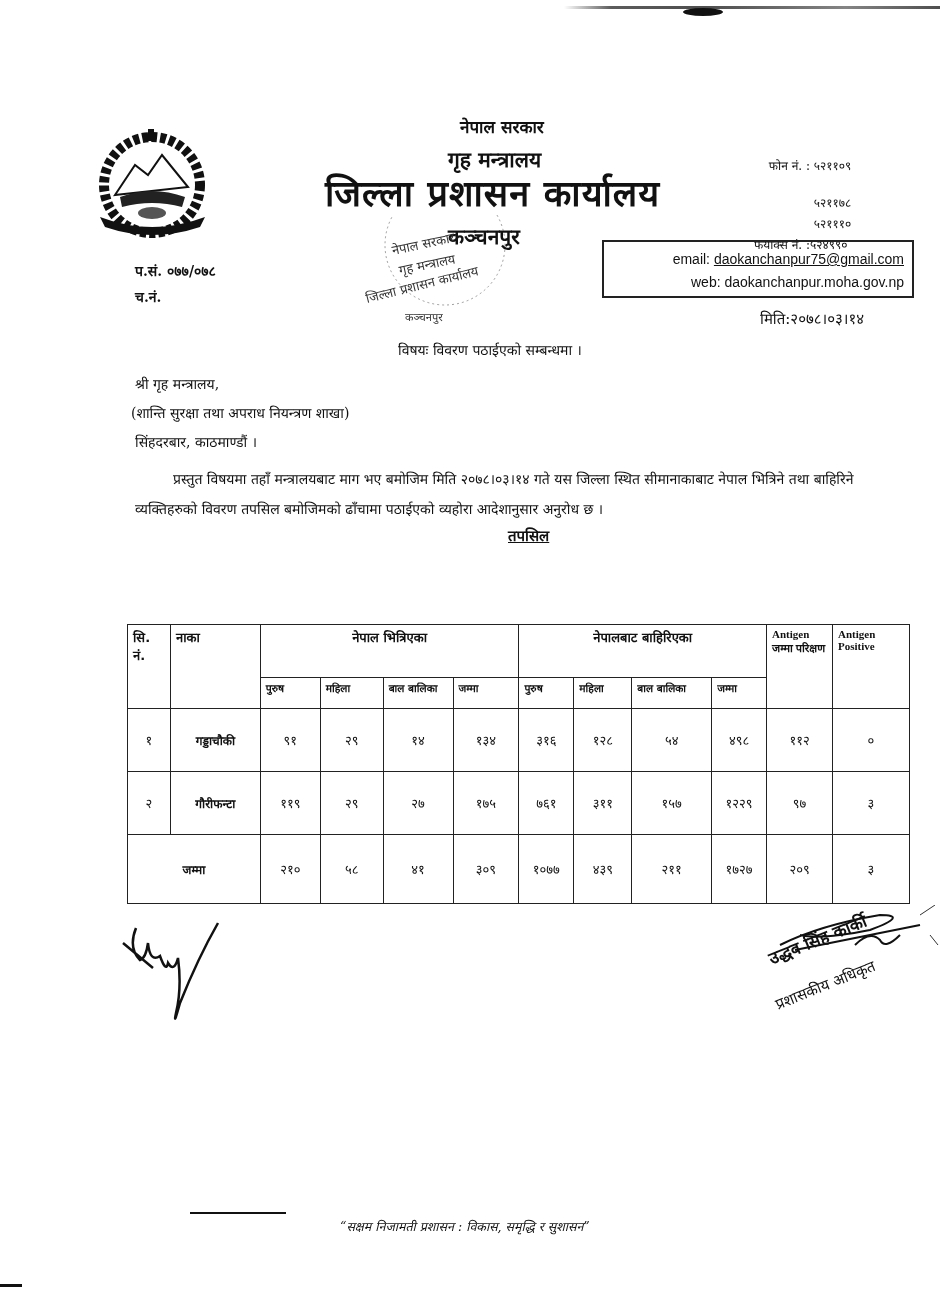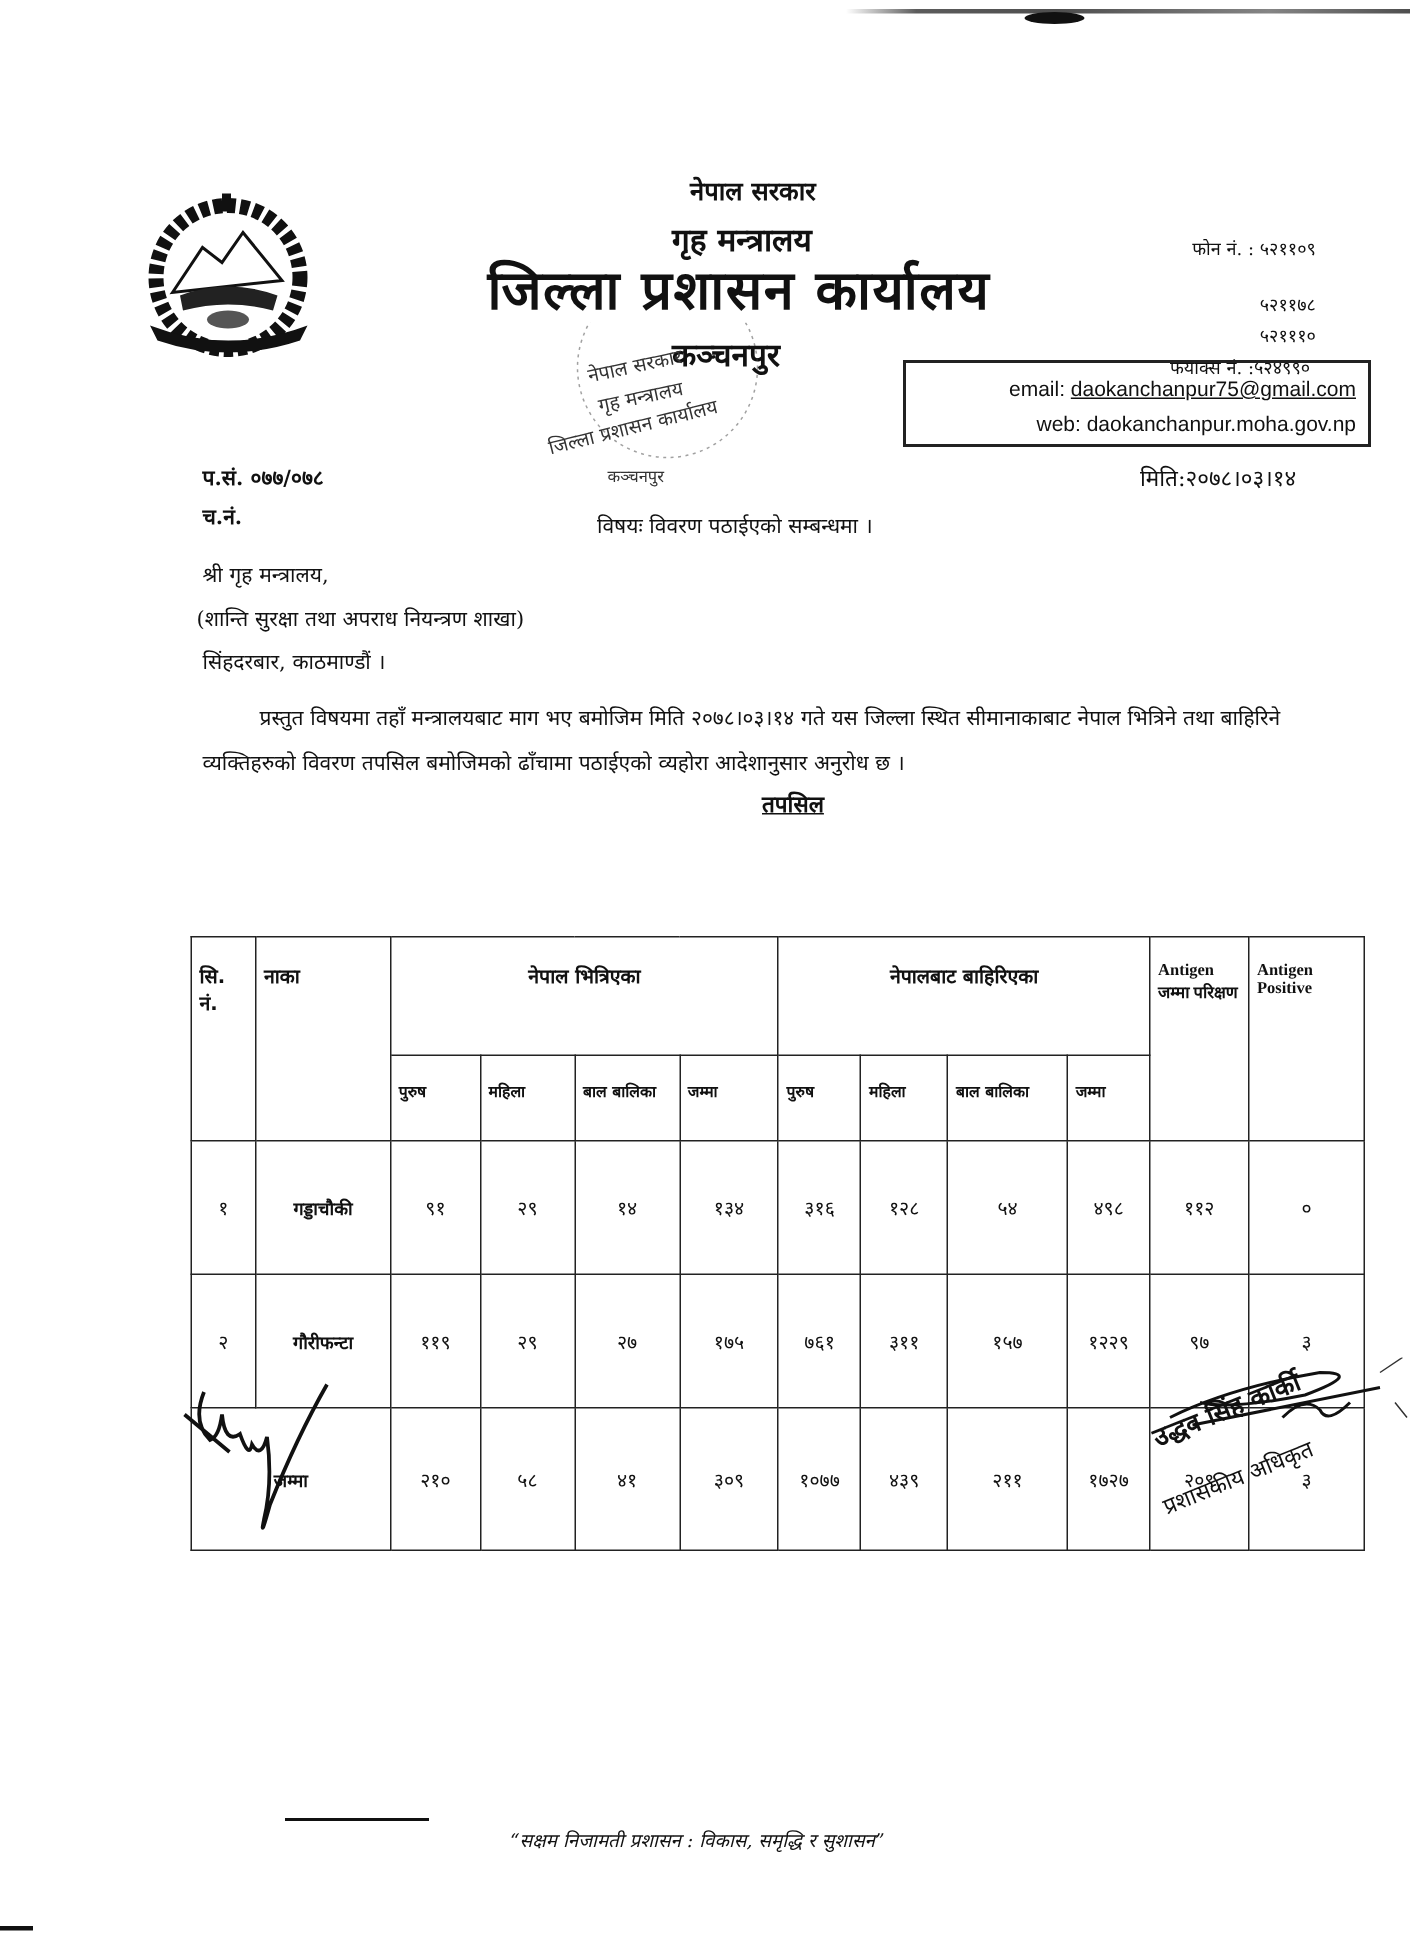--- a/index.html
+++ b/index.html
@@ -11,28 +11,28 @@
   .emblem { left:90px; top:125px; width:125px; height:115px; }
   .hdr-gov { left:460px; top:115px; font-size:17px; font-weight:bold; font-family:"DejaVu Sans", sans-serif; }
   .hdr-min { left:448px; top:145px; font-size:21px; font-weight:bold; font-family:"DejaVu Sans", sans-serif; }
   .hdr-office { left:325px; top:168px; font-size:36px; font-weight:bold; letter-spacing:1px; font-family:"DejaVu Sans", sans-serif; }
   .hdr-district { left:448px; top:222px; font-size:21px; font-weight:bold; font-family:"DejaVu Sans", sans-serif; }
   .contact { font-size:12px; font-family:"DejaVu Serif", serif; }
   .c-label { width:90px; text-align:right; display:inline-block; }
   .emailbox { left:602px; top:240px; width:312px; height:58px; border:2px solid #222; box-sizing:border-box; text-align:right; padding:6px 8px 12px 0; font-family:"Liberation Sans", sans-serif; font-size:14px; line-height:23px; }
   .emailbox .link { text-decoration:underline; }
   .date { left:760px; top:308px; font-size:15px; }
-  .ref { left:135px; top:258px; font-size:14px; font-weight:bold; line-height:26px;margin-top:48px; }
+  .ref { left:135px; top:258px; font-size:14px; font-weight:bold; line-height:26px; }
   .stamp { left:345px; top:215px; width:200px; height:110px; }
   .subject { left:398px; top:340px; font-size:14px; }
   .addressee { left:135px; top:370px; font-size:14px; line-height:29px; }
   .body-p { left:135px; top:464px; width:750px; font-size:14px; line-height:30px; text-indent:38px; }
   .tapasil { left:508px; top:525px; font-size:15px; font-weight:bold; text-decoration:underline; }
   table.data { position:absolute; left:127px; top:624px; width:783px; border-collapse:collapse; font-family:"DejaVu Sans", sans-serif; }
-  table.data td { border:1.5px solid #222; vertical-align:top; font-size:12px; padding:16px 5px; }
+  table.data td { border:1.5px solid #222; vertical-align:top; font-size:12px; padding:3px 5px; }
   table.data td.num { text-align:center; vertical-align:middle; font-size:13px; }
   table.data .grp { text-align:center; font-size:13px; font-weight:bold; height:46px;border-radius:12px; }
   table.data .sub { font-size:10.5px; font-weight:bold; height:24px; }
   table.data .eng { font-family:"Liberation Serif", serif; font-weight:bold; font-size:11px; }
   table.data tr.r td { height:56px; }
   table.data tr.tot td { height:62px; }
   .sig-left { left:118px; top:918px; width:120px; height:110px; }
   .sig-right { left:760px; top:905px; width:180px; height:130px; }
   .signame { left:765px; top:948px; font-size:17px; font-weight:bold; transform:rotate(-22deg); transform-origin:left top; font-family:"DejaVu Sans", sans-serif; white-space:nowrap; }
   .sigdesig { left:772px; top:995px; font-size:15px; transform:rotate(-22deg); transform-origin:left top; font-family:"DejaVu Sans", sans-serif; white-space:nowrap; }
@@ -53,21 +53,21 @@
   <rect x="58" y="4" width="6" height="12" fill="#111"></rect>
   <path d="M10 92 Q62 112 115 92 L110 102 Q62 118 15 102 Z" fill="#111"></path>
   <ellipse cx="62" cy="88" rx="14" ry="6" fill="#555"></ellipse>
 </svg>
 
 <div class="abs hdr-gov">नेपाल सरकार</div>
 <div class="abs hdr-min">गृह मन्त्रालय</div>
 <div class="abs hdr-office">जिल्ला प्रशासन कार्यालय</div>
 <div class="abs hdr-district">कञ्चनपुर</div>
 
-<div class="abs contact" style="left:746px; top:157px;">
+<div class="abs contact" style="left:720px; top:157px;">
   <div><span class="c-label">फोन नं. :</span> <span>५२११०९</span></div>
   <div style="margin-top:20px;"><span class="c-label"></span> <span>५२११७८</span></div>
   <div style="margin-top:4px;"><span class="c-label"></span> <span>५२१११०</span></div>
   <div style="margin-top:4px;"><span class="c-label">फयाक्स नं. :</span><span>५२४९९०</span></div>
 </div>
 
 <div class="abs emailbox">
   <div><span>email:</span> <span class="link">daokanchanpur75@gmail.com</span></div>
   <div><span>web:</span> <span>daokanchanpur.moha.gov.np</span></div>
 </div>

